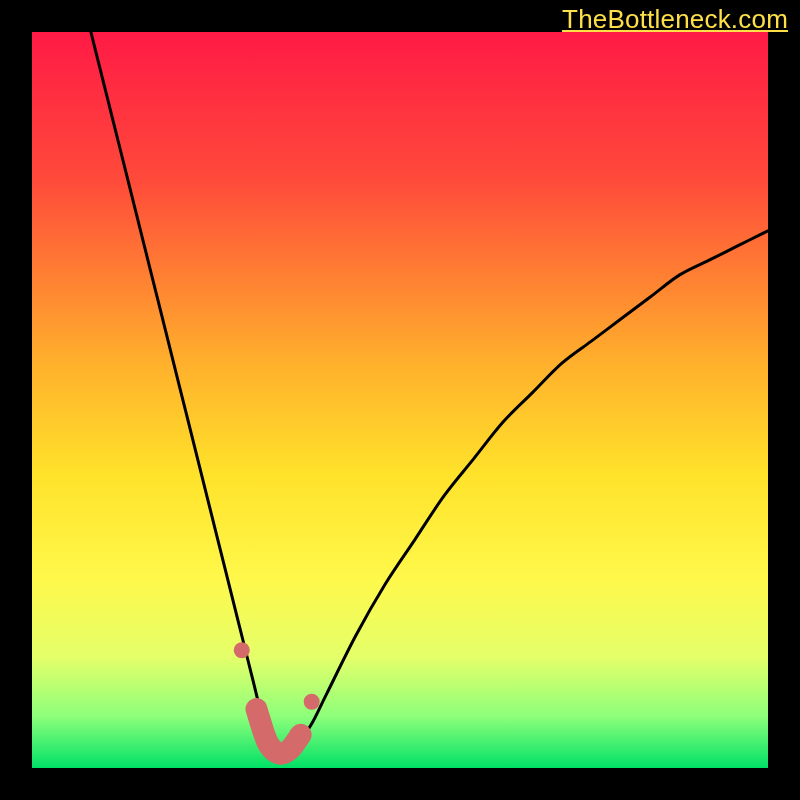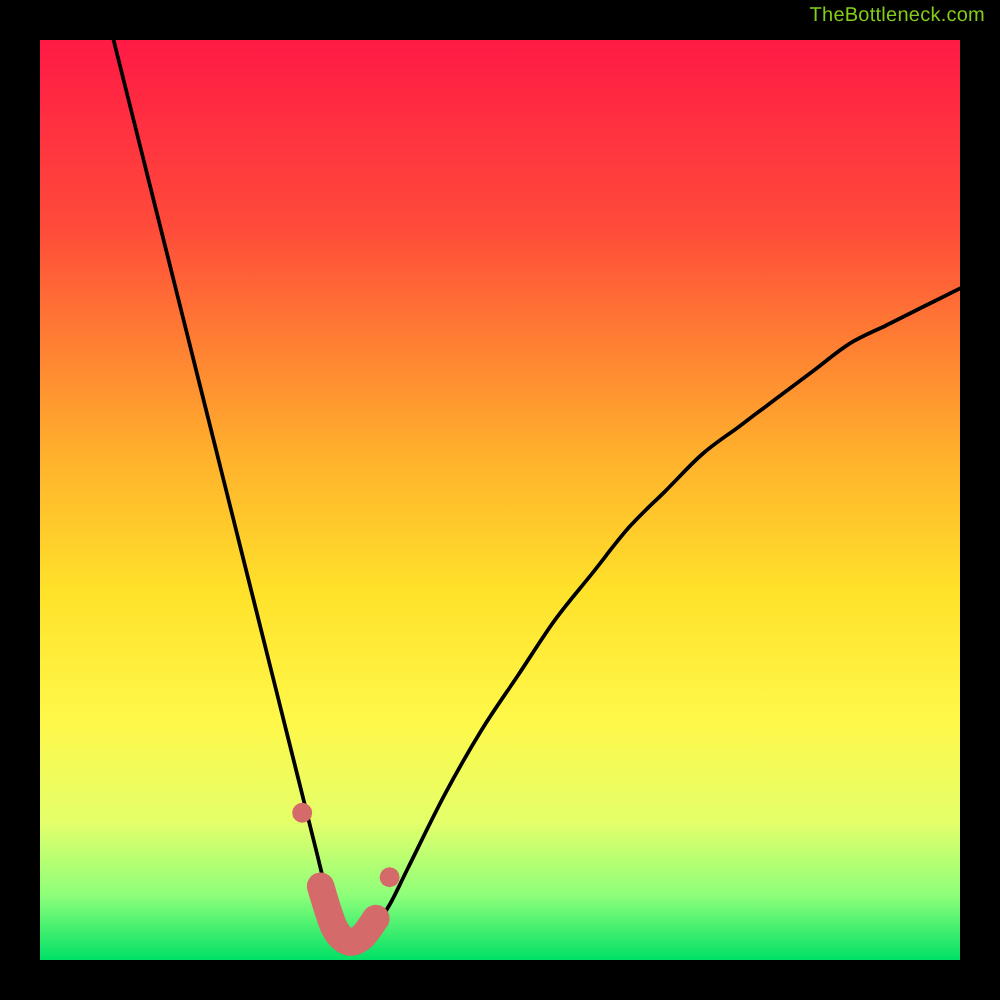--- a/index.html
+++ b/index.html
@@ -16,25 +16,26 @@
     top: 0;
     left: 0;
     width: 800px;
     height: 800px;
     background: #000;
   }
   .watermark {
     position: absolute;
     top: 4px;
     right: 12px;
-    color: #84cc16;
-    font-size: 16px;
+    color: #fde047;
+    font-size: 26px;
     font-weight: 500;
     letter-spacing: 0.2px;
     user-select: none;
+    text-decoration: underline;
   }
   .plot {
     position: absolute;
     top: 32px;
     left: 32px;
     width: 736px;
     height: 736px;
   }
   .plot svg {
     display: block;

